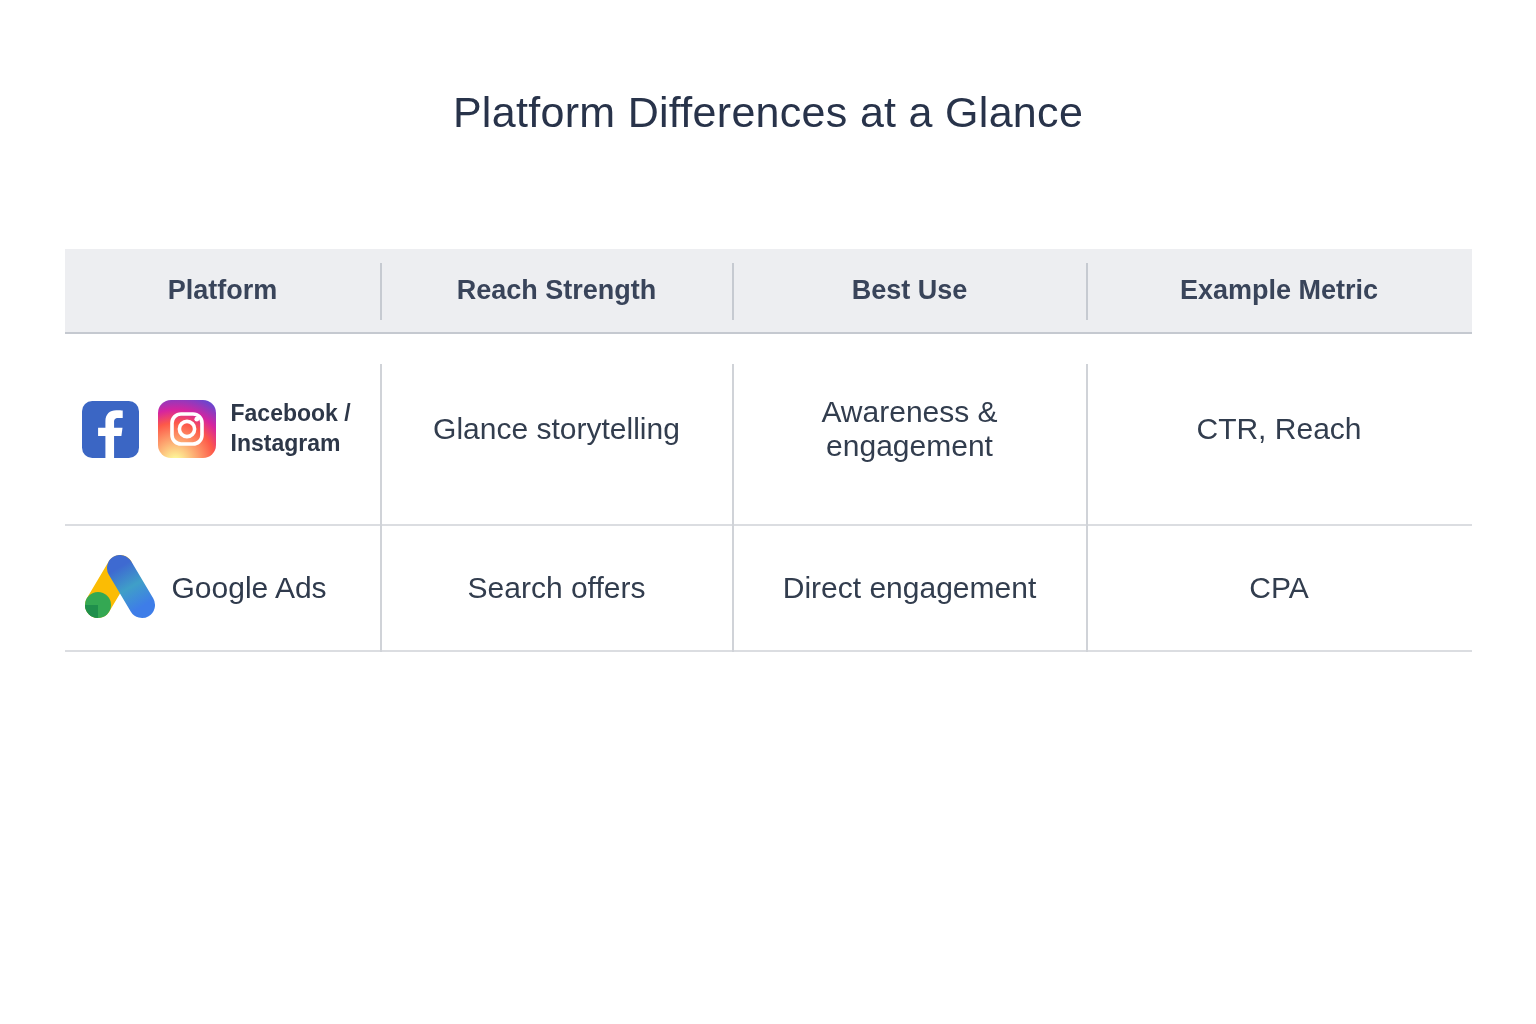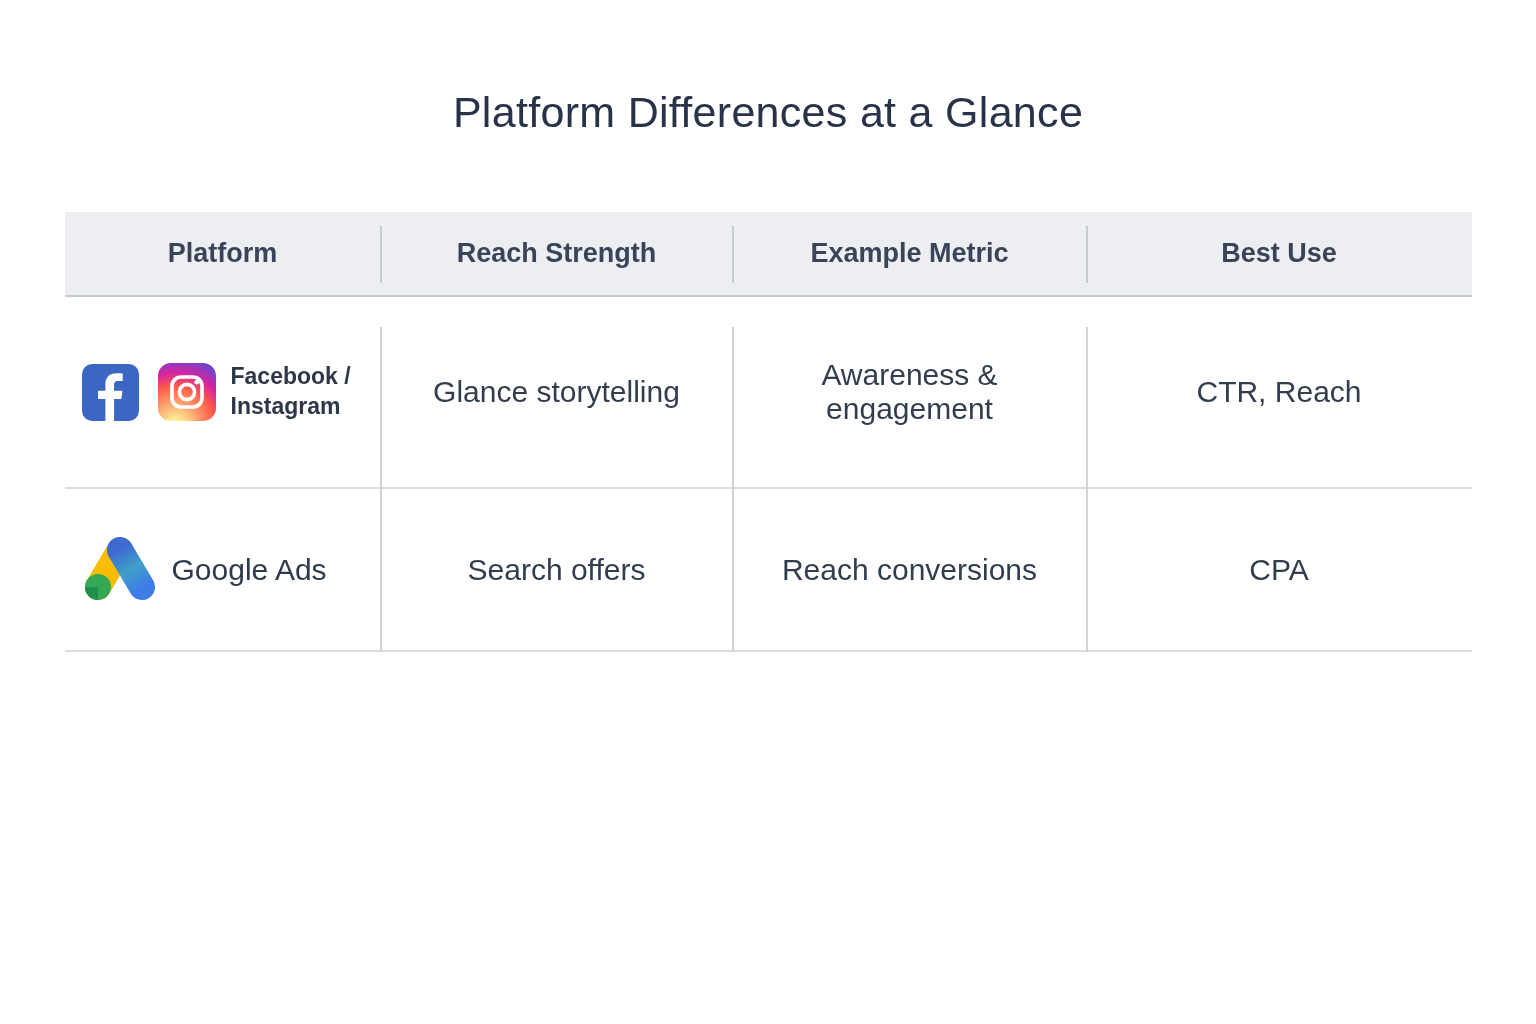--- a/index.html
+++ b/index.html
@@ -17,41 +17,41 @@
     text-align: center;
     font-size: 43px;
     font-weight: 400;
     color: #28334a;
     letter-spacing: 0.3px;
   }
 
   .table {
     position: relative;
     width: 1407px;
-    margin: 75px auto 0;
+    margin: 112px auto 0;
   }
   .thead, .trow {
     display: grid;
     grid-template-columns: 316px 352px 354px 385px;
     box-sizing: border-box;
   }
   .thead {
     height: 85px;
     background: #edeef1;
     border-bottom: 2px solid #c5c9d0;
   }
   .th {
     display: flex; align-items: center; justify-content: center;
     font-weight: 700;
     font-size: 27px;
     color: #39445a;
   }
   .trow { border-bottom: 2px solid #dbdde1; background: #ffffff; }
   .trow.r1 { height: 192px; }
-  .trow.r2 { height: 163px; }
+  .trow.r2 { height: 126px; }
   .trow.r3 { height: 184px; border-bottom: 2px solid #b7bbc2; }
 
   .td {
     display: flex; align-items: center; justify-content: center;
     font-size: 30px;
     color: #323d4e;
     text-align: center;
     padding: 15px 8px;
     box-sizing: border-box;
   }
@@ -91,22 +91,22 @@
 
 <div class="canvas">
 
   <h1 class="title">Platform Differences at a Glance</h1>
 
   <div class="table">
 
     <div class="thead">
       <div class="th">Platform</div>
       <div class="th">Reach Strength</div>
+      <div class="th">Best Use</div>
       <div class="th">Example Metric</div>
-      <div class="th">Best Use</div>
     </div>
 
     <div class="trow r1">
       <div class="td platform">
         <span class="icon">
           <svg width="57" height="57" viewBox="0 0 56 56" aria-hidden="true">
             <rect width="56" height="56" rx="10" fill="#3b66c4"></rect>
             <path fill="#ffffff" d="M31.5 56V34.5h7.2l1.1-8.3h-8.3v-5.3c0-2.4 0.7-4.1 4.1-4.1h4.4V9.4c-0.8-0.1-3.4-0.3-6.4-0.3-6.3 0-10.6 3.8-10.6 10.9v6.2h-7.2v8.3h7.2V56z"></path>
           </svg>
         </span>
@@ -148,21 +148,21 @@
             </defs>
             <path d="M38 13 L16 50" stroke="#fbbc04" stroke-width="26" stroke-linecap="round" fill="none"></path>
             <circle cx="16" cy="50" r="13" fill="#34a853"></circle>
             <path d="M16 50 L16 63 A13 13 0 0 1 3 50 Z" fill="#1f8f4c"></path>
             <path d="M38 13 L60 50" stroke="url(#gab)" stroke-width="26" stroke-linecap="round" fill="none"></path>
           </svg>
         </span>
         <span class="plabel google">Google Ads</span>
       </div>
       <div class="td">Search offers</div>
-      <div class="td">Reach conversions</div>
+      <div class="td">Direct engagement</div>
       <div class="td">CPA</div>
     </div>
 
 
     <div class="vline hseg vl-1"></div>
     <div class="vline hseg vl-2"></div>
     <div class="vline hseg vl-3"></div>
     <div class="vline vl-1"></div>
     <div class="vline vl-2"></div>
     <div class="vline vl-3"></div>

